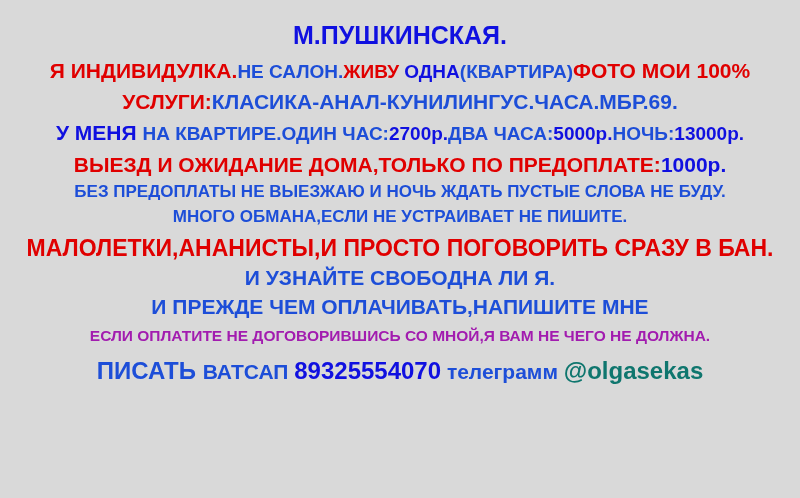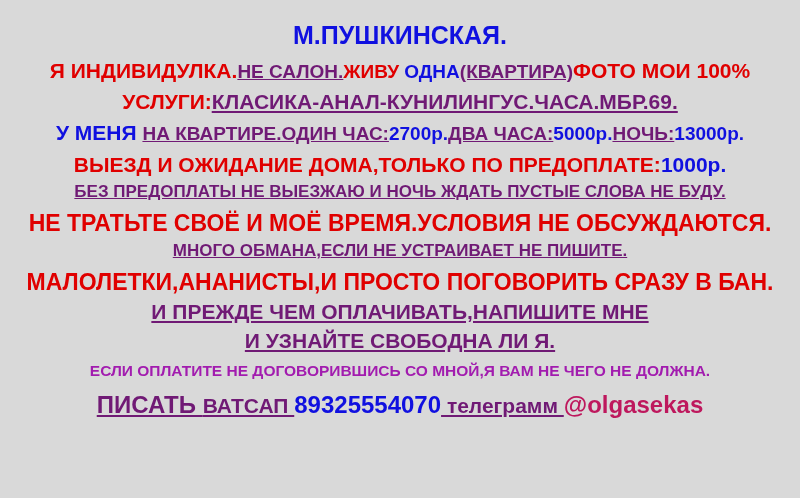--- a/index.html
+++ b/index.html
@@ -28,22 +28,22 @@
     text-align: center;
     white-space: nowrap;
     line-height: 1.05;
     font-weight: bold;
   }
   .seg { display: inline; margin-top: 48px; }
 
   
   .c-blue   { color: #1010e0; }
   .c-red    { color: #e00000; }
-  .c-black  { color: #701a75; text-decoration: underline; }
-  .c-green  { color: #be185d; }
+  .c-black  { color: #1d4ed8; }
+  .c-green  { color: #0f766e; }
   .c-teal   { color: #a21caf; }
 
   
   .s-title  { font-size: 25px; }
   .s-xl     { font-size: 23px; }
   .s-lg     { font-size: 21px; }
   .s-md     { font-size: 19px; }
   .s-sm     { font-size: 17px; }
   .s-xs     { font-size: 15.5px; }
   .s-contact{ font-size: 24px; }
@@ -61,20 +61,19 @@
 
 <div id="sheet">
 
   <div class="line s-title c-blue">М.ПУШКИНСКАЯ.</div>
 
 <div class="line sp-1"><span class="seg c-red s-lg">Я ИНДИВИДУЛКА.</span><span class="seg c-black s-md">НЕ САЛОН.</span><span class="seg c-red s-md">ЖИВУ </span><span class="seg c-blue s-md">ОДНА</span><span class="seg c-black s-md">(КВАРТИРА)</span><span class="seg c-red s-lg">ФОТО МОИ 100%</span></div>
     <div class="line sp-2"><span class="seg c-red s-lg">УСЛУГИ:</span><span class="seg c-black s-lg">КЛАСИКА-АНАЛ-КУНИЛИНГУС.ЧАСА.МБР.69.</span></div>
     <div class="line sp-2"><span class="seg c-blue s-lg">У МЕНЯ </span><span class="seg c-black s-md">НА КВАРТИРЕ.ОДИН ЧАС:</span><span class="seg c-blue s-md">2700р.</span><span class="seg c-black s-md">ДВА ЧАСА:</span><span class="seg c-blue s-md">5000р.</span><span class="seg c-black s-md">НОЧЬ:</span><span class="seg c-blue s-md">13000р.</span></div>
     <div class="line sp-4"><span class="seg c-red s-lg">ВЫЕЗД И ОЖИДАНИЕ ДОМА,ТОЛЬКО ПО ПРЕДОПЛАТЕ:</span><span class="seg c-blue s-lg">1000р.</span></div>
     <div class="line sp-3"><span class="seg c-black s-sm">БЕЗ ПРЕДОПЛАТЫ НЕ ВЫЕЗЖАЮ И НОЧЬ ЖДАТЬ ПУСТЫЕ СЛОВА   НЕ БУДУ.</span></div>
-    <div class="line sp-4"><span class="seg c-red s-xl">НЕ ТРАТЬТЕ СВОЁ И МОЁ ВРЕМЯ.УСЛОВИЯ НЕ ОБСУЖДАЮТСЯ.</span></div>
     <div class="line sp-3"><span class="seg c-black s-sm">МНОГО ОБМАНА,ЕСЛИ НЕ УСТРАИВАЕТ НЕ ПИШИТЕ.</span></div>
     <div class="line sp-4"><span class="seg c-red s-xl">МАЛОЛЕТКИ,АНАНИСТЫ,И ПРОСТО ПОГОВОРИТЬ СРАЗУ В БАН.</span></div>
+    <div class="line sp-3"><span class="seg c-black s-lg">И УЗНАЙТЕ СВОБОДНА ЛИ Я.</span></div>
     <div class="line sp-3"><span class="seg c-black s-lg">И ПРЕЖДЕ ЧЕМ ОПЛАЧИВАТЬ,НАПИШИТЕ МНЕ</span></div>
-    <div class="line sp-3"><span class="seg c-black s-lg">И УЗНАЙТЕ СВОБОДНА ЛИ Я.</span></div>
     <div class="line sp-4"><span class="seg c-teal s-xs">ЕСЛИ ОПЛАТИТЕ НЕ ДОГОВОРИВШИСЬ СО МНОЙ,Я ВАМ НЕ ЧЕГО НЕ ДОЛЖНА.</span></div>
     <div class="line sp-5"><span class="seg c-black s-contact">ПИСАТЬ </span><span class="seg c-black s-lg">ВАТСАП </span><span class="seg c-blue s-contact">89325554070</span><span class="seg c-black s-lg"> телеграмм </span><span class="seg c-green s-contact">@olgasekas</span></div>
   </div>
 
 </body></html>

